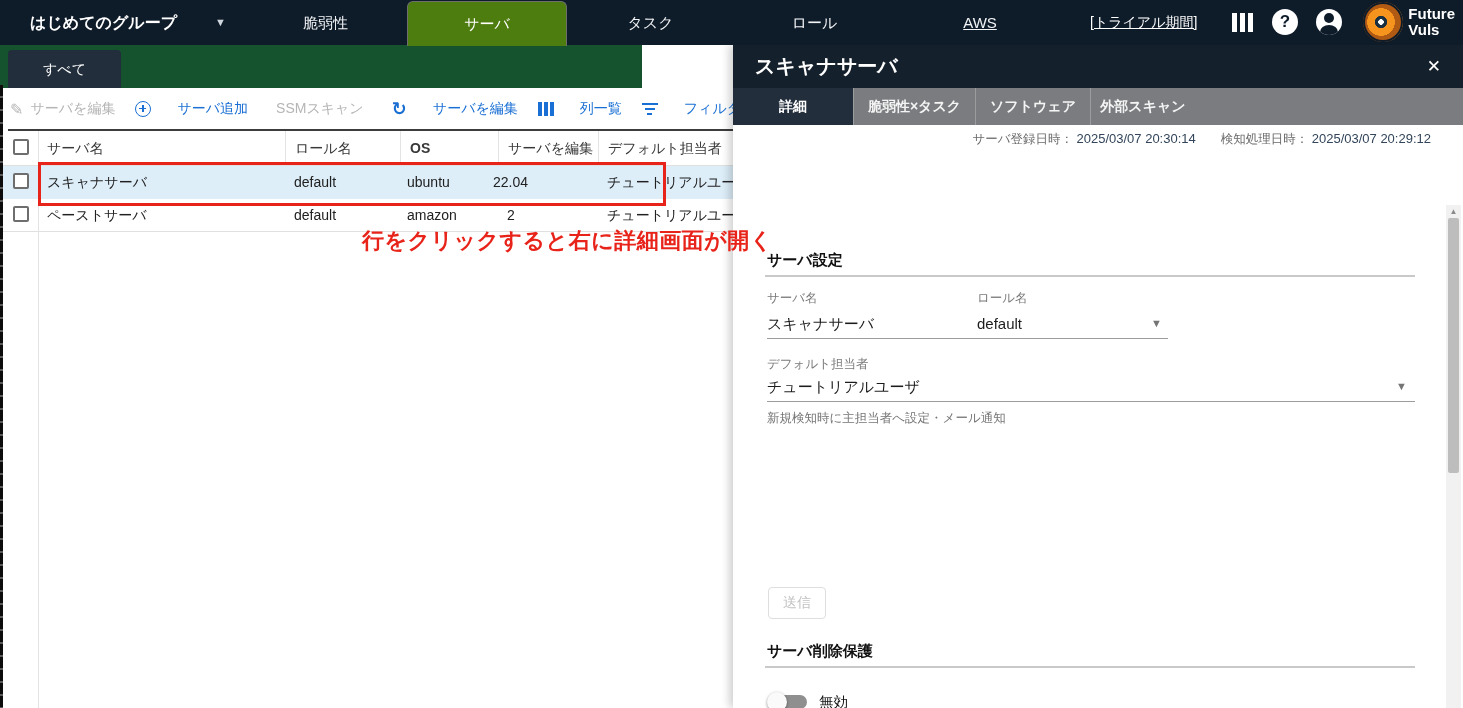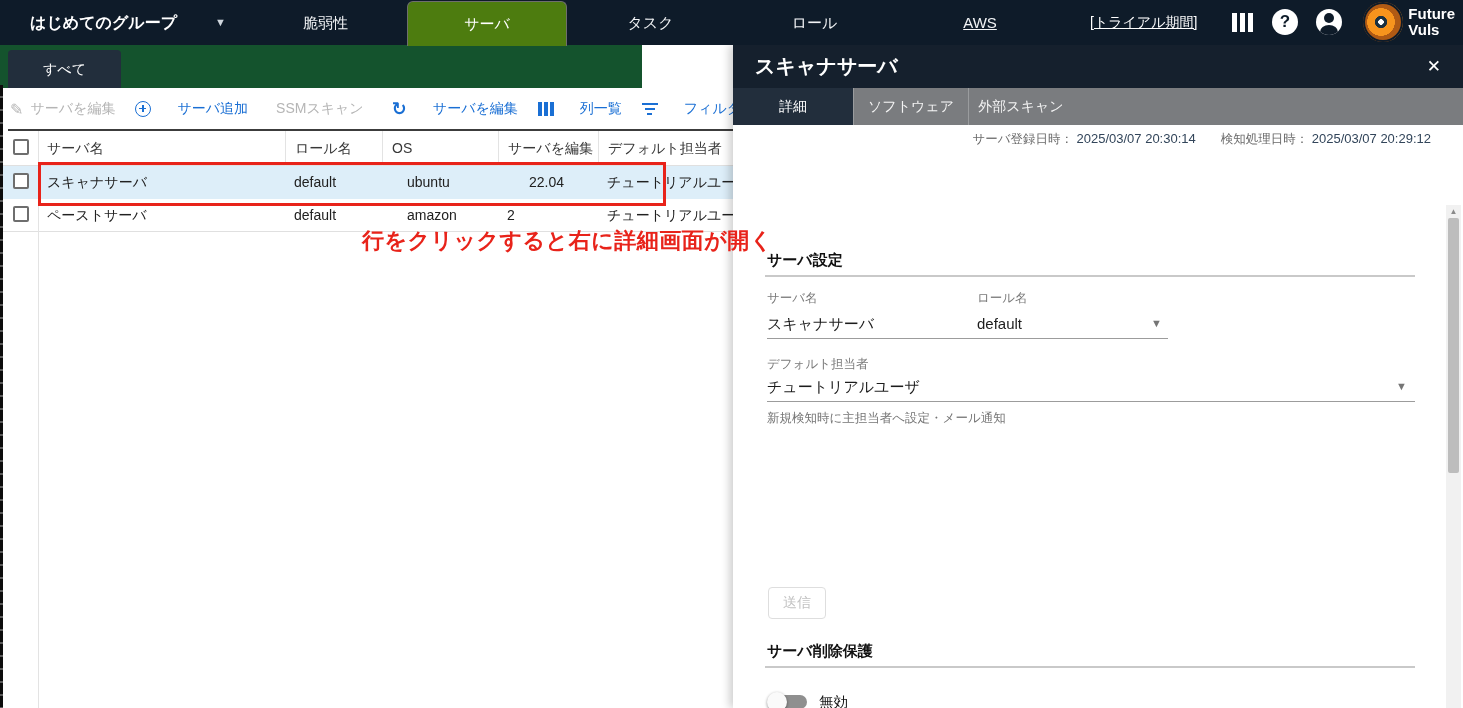--- a/index.html
+++ b/index.html
@@ -66,21 +66,21 @@
   .annotation { position:absolute; left:362px; top:226px; font-size:22px; font-weight:bold; color:#e8231a; z-index:50; white-space:nowrap; letter-spacing:0.5px; }
   .left-edge { position:absolute; left:0; top:85px; width:3px; height:623px;
     background:repeating-linear-gradient(180deg,#0c0c0c 0 11px,#5a5a5a 11px 13px); z-index:6; }
 
   
   .panel { position:absolute; left:733px; top:45px; width:730px; height:663px; background:#fff; z-index:10; box-shadow:-4px 0 8px rgba(0,0,0,0.18); }
   .panel-header { position:absolute; left:0; top:0; width:730px; height:43px; background:#15202d; }
   .panel-title { position:absolute; left:22px; top:0; height:43px; line-height:43px; color:#fff; font-size:20px; font-weight:bold; }
   .close-x { position:absolute; right:22px; top:0; height:43px; line-height:43px; color:#fff; font-size:17px; cursor:pointer; }
   .panel-tabs { position:absolute; left:0; top:43px; width:730px; height:37px; background:#7a7c7f; display:flex; }
-  .ptab { height:37px; line-height:37px; text-align:center; font-size:14px; color:#f4f4f4; border-left:1px solid #9a9c9e; cursor:pointer; overflow:hidden; white-space:nowrap; }
+  .ptab { height:37px; line-height:37px; text-align:center; font-size:14px; color:#f4f4f4; border-left:1px solid #9a9c9e; cursor:pointer; overflow:hidden; white-space:nowrap;font-weight:bold; }
   .ptab:first-child { border-left:none; }
   .ptab-active { background:#222e3c; color:#fff; }
   .panel-body { position:absolute; left:0; top:80px; width:730px; height:583px; background:#fff; }
   .timestamps { position:absolute; right:32px; top:6px; font-size:12.5px; color:#6b6b6b; white-space:nowrap; }
   .timestamps b { font-weight:normal; color:#32455a; font-size:13px; }
   .ts-gap { display:inline-block; width:18px; }
   .section-h { position:absolute; left:34px; font-size:15px; font-weight:bold; color:#111; }
   .section-rule { position:absolute; left:32px; width:650px; height:2px; background:#c9c9c9; }
   .fld-label { position:absolute; font-size:12.5px; color:#7a7a7a; }
   .fld-value { position:absolute; font-size:15px; color:#1c1c1c; }
@@ -175,31 +175,31 @@
     <span>フィルタ保存</span>
   </span>
 </div>
 
 <div class="table-topline"></div>
 
 <div class="tbl-header">
   <span class="cb" style="top:8px;"></span>
   <div class="col" style="left:38px;width:247px;border-left:none;">サーバ名</div>
   <div class="col" style="left:285px;width:113px;">ロール名</div>
-  <div class="col" style="left:382px;width:100px;">OS</div>
+  <div class="col" style="left:400px;width:100px;font-weight:bold;">OS</div>
   <div class="col" style="left:498px;width:100px;">サーバを編集</div>
   <div class="col" style="left:598px;width:135px;">デフォルト担当者</div>
 </div>
 
 <div class="row row1">
   <span class="cb" style="top:7px;"></span>
   <div class="cell" style="left:38px;width:247px;">スキャナサーバ</div>
   <div class="cell" style="left:285px;width:113px;">default</div>
   <div class="cell" style="left:398px;width:100px;">ubuntu</div>
-  <div class="cell" style="left:520px;width:100px;">22.04</div>
+  <div class="cell" style="left:484px;width:100px;">22.04</div>
   <div class="cell" style="left:598px;width:135px;">チュートリアルユーザ</div>
 </div>
 
 <div class="row row2">
   <span class="cb" style="top:7px;"></span>
   <div class="cell" style="left:38px;width:247px;">ペーストサーバ</div>
   <div class="cell" style="left:285px;width:113px;">default</div>
   <div class="cell" style="left:398px;width:100px;">amazon</div>
   <div class="cell" style="left:498px;width:100px;">2</div>
   <div class="cell" style="left:598px;width:135px;">チュートリアルユーザ</div>
@@ -211,20 +211,21 @@
 <div class="left-edge"></div>
 
 <div class="panel">
   <div class="panel-header">
     <div class="panel-title">スキャナサーバ</div>
     <div class="close-x">✕</div>
   </div>
 
   <div class="panel-tabs">
     <div class="ptab ptab-active" style="width:120px;">詳細</div>
+    <div class="ptab" style="width:122px;">脆弱性×タスク</div>
     <div class="ptab" style="width:115px;">ソフトウェア</div>
     <div class="ptab" style="width:105px;">外部スキャン</div>
   </div>
 
   <div class="panel-body">
     <div class="timestamps">
       <span>サーバ登録日時：</span>
       <b>2025/03/07 20:30:14</b>
       <span class="ts-gap"></span>
       <span>検知処理日時：</span>

